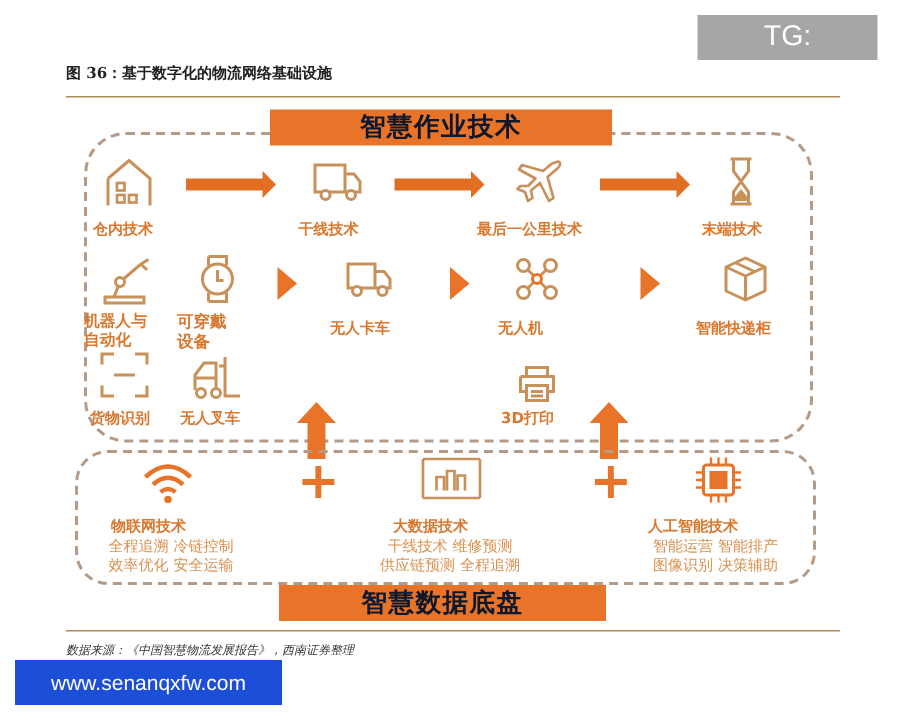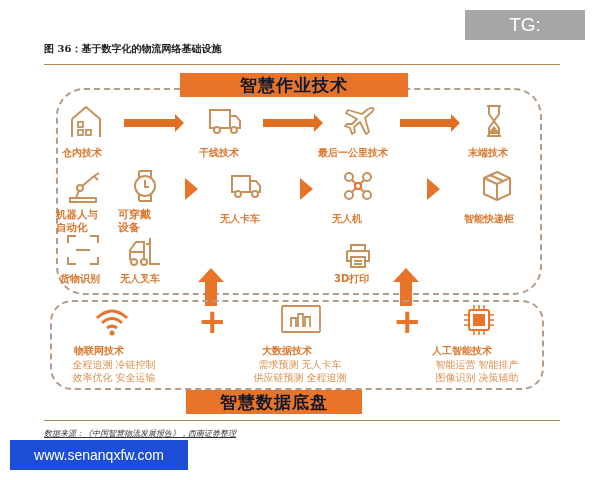--- a/index.html
+++ b/index.html
@@ -2,21 +2,21 @@
 <html><head>
 <meta charset="utf-8">
 <style>
 *{box-sizing:border-box;margin:0;padding:0}
 body{width:600px;height:480px;background:#fff;position:relative;overflow:hidden;font-family:"DejaVu Sans",sans-serif;}
 .abs{position:absolute}
 .wm-tg{left:465px;top:10px;width:120px;height:30px;background:#a6a6a6;color:#fff;font-family:"Liberation Sans",sans-serif;font-size:19px;line-height:30px;text-align:center;}
 .wm-url{left:10px;top:440px;width:178px;height:30px;background:#1d4ed8;color:#fff;font-family:"Liberation Sans",sans-serif;font-size:14px;line-height:30px;text-align:center;}
 .fig-title{left:44px;top:42px;font-size:10px;font-weight:bold;color:#222;font-family:"DejaVu Serif",serif;}
 .rule{left:44px;width:516px;height:1px;background:#b08a55;}
-.source{left:44px;top:428px;font-size:8px;color:#333;font-style:italic;font-family:"DejaVu Serif",serif;text-decoration:underline;}
+.source{left:44px;top:428px;font-size:8px;color:#333;font-style:italic;font-family:"DejaVu Serif",serif;}
 .banner{background:#e8742a;color:#0f172a;font-weight:bold;text-align:center;letter-spacing:1px;}
 .box-top{left:56px;top:88px;width:486px;height:207px;border:2px dashed #b59a86;border-radius:28px;}
 .box-bot{left:50px;top:300px;width:494px;height:90px;border:2px dashed #b59a86;border-radius:22px;}
 .icon{position:absolute;}
 .lbl{position:absolute;color:#d9782e;font-weight:bold;font-size:10px;text-align:left;white-space:nowrap;}
 .sub{position:absolute;color:#d9914f;font-size:10px;text-align:center;white-space:nowrap;line-height:13px;}
 .harrow{position:absolute;height:8px;background:#e06f23;}
 .harrow::after{content:"";position:absolute;right:-8px;top:-5px;border-left:9px solid #e06f23;border-top:9px solid transparent;border-bottom:9px solid transparent;}
 .tri{position:absolute;width:0;height:0;border-left:13px solid #e8742a;border-top:11px solid transparent;border-bottom:11px solid transparent;}
 .uparrow{position:absolute;width:26px;}
@@ -152,33 +152,33 @@
   <div>全程追溯 冷链控制</div>
   <div>效率优化 安全运输</div>
 </div>
 
 <svg class="icon" style="left:278px;top:303px" width="44" height="34" viewBox="0 0 44 34">
   <path d="M4 3 v26 M4 29 h38 M42 3 v26 M4 3 h38" fill="none" stroke="#c8915a" stroke-width="1.8"></path>
   <path d="M13 24 v-9 h5 v9 M20 24 v-13 h5 v13 M27 24 v-10 h5 v10" fill="none" stroke="#c8915a" stroke-width="1.8"></path>
 </svg>
 <div class="lbl" style="left:262px;top:344px;width:76px">大数据技术</div>
 <div class="sub" style="left:240px;top:358px;width:120px">
-  <div>需求预测 无人卡车</div>
+  <div>干线技术 维修预测</div>
   <div>供应链预测 全程追溯</div>
 </div>
 
 <svg class="icon" style="left:462px;top:303px" width="34" height="34" viewBox="0 0 34 34">
   <rect x="7" y="7" width="20" height="20" rx="2" fill="none" stroke="#e8742a" stroke-width="2"></rect>
   <rect x="11" y="11" width="12" height="12" fill="#e8742a"></rect>
   <path d="M12 2 v5 M17 2 v5 M22 2 v5 M12 27 v5 M17 27 v5 M22 27 v5 M2 12 h5 M2 17 h5 M2 22 h5 M27 12 h5 M27 17 h5 M27 22 h5" stroke="#e8742a" stroke-width="1.6"></path>
 </svg>
 <div class="lbl" style="left:432px;top:344px;width:90px">人工智能技术</div>
 <div class="sub" style="left:422px;top:358px;width:110px">
   <div>智能运营 智能排产</div>
   <div>图像识别 决策辅助</div>
 </div>
 
-<div class="abs banner" style="left:186px;top:390px;width:176px;height:24px;font-size:17px;line-height:24px;">智慧数据底盘</div>
+<div class="abs banner" style="left:186px;top:390px;width:218px;height:24px;font-size:17px;line-height:24px;">智慧数据底盘</div>
 
 <div class="abs rule" style="top:420px"></div>
 <div class="abs source">数据来源：《中国智慧物流发展报告》，西南证券整理</div>
 
 <div class="abs wm-url">www.senanqxfw.com</div>
 
 </body></html>

